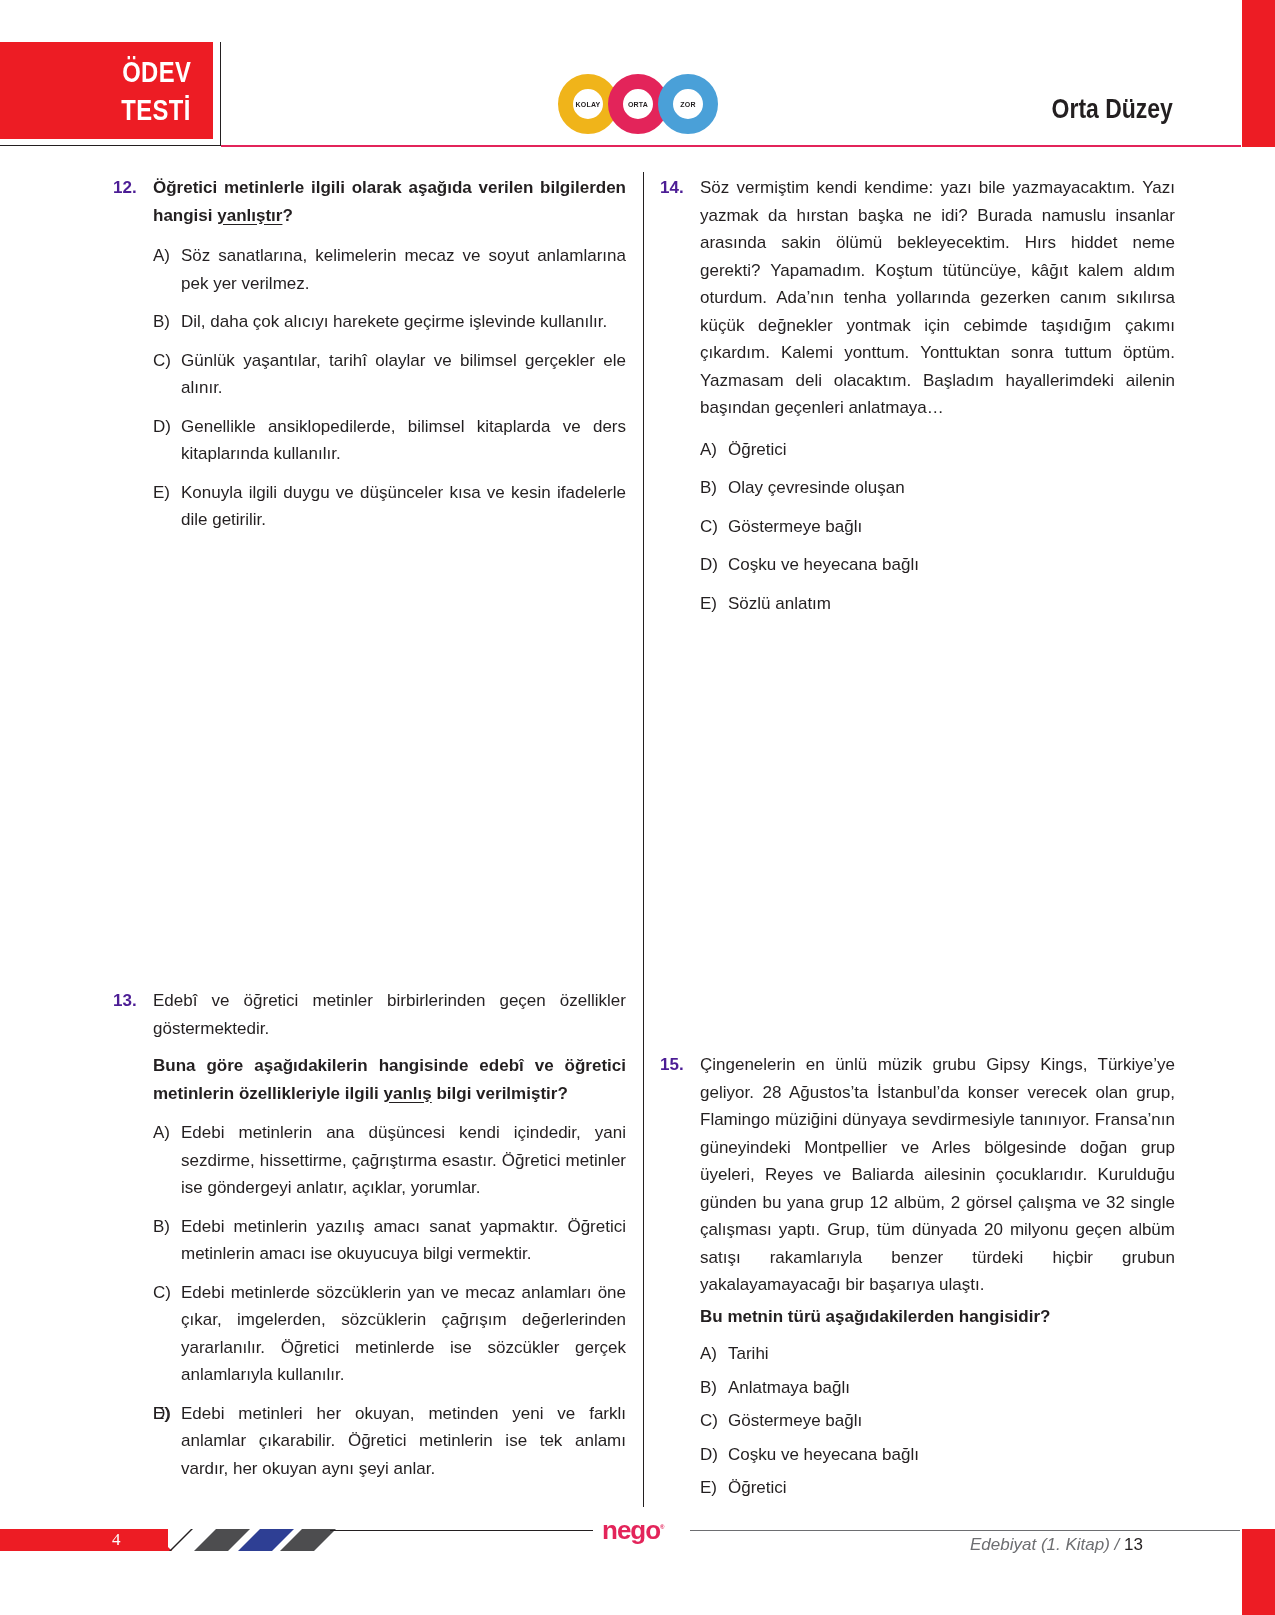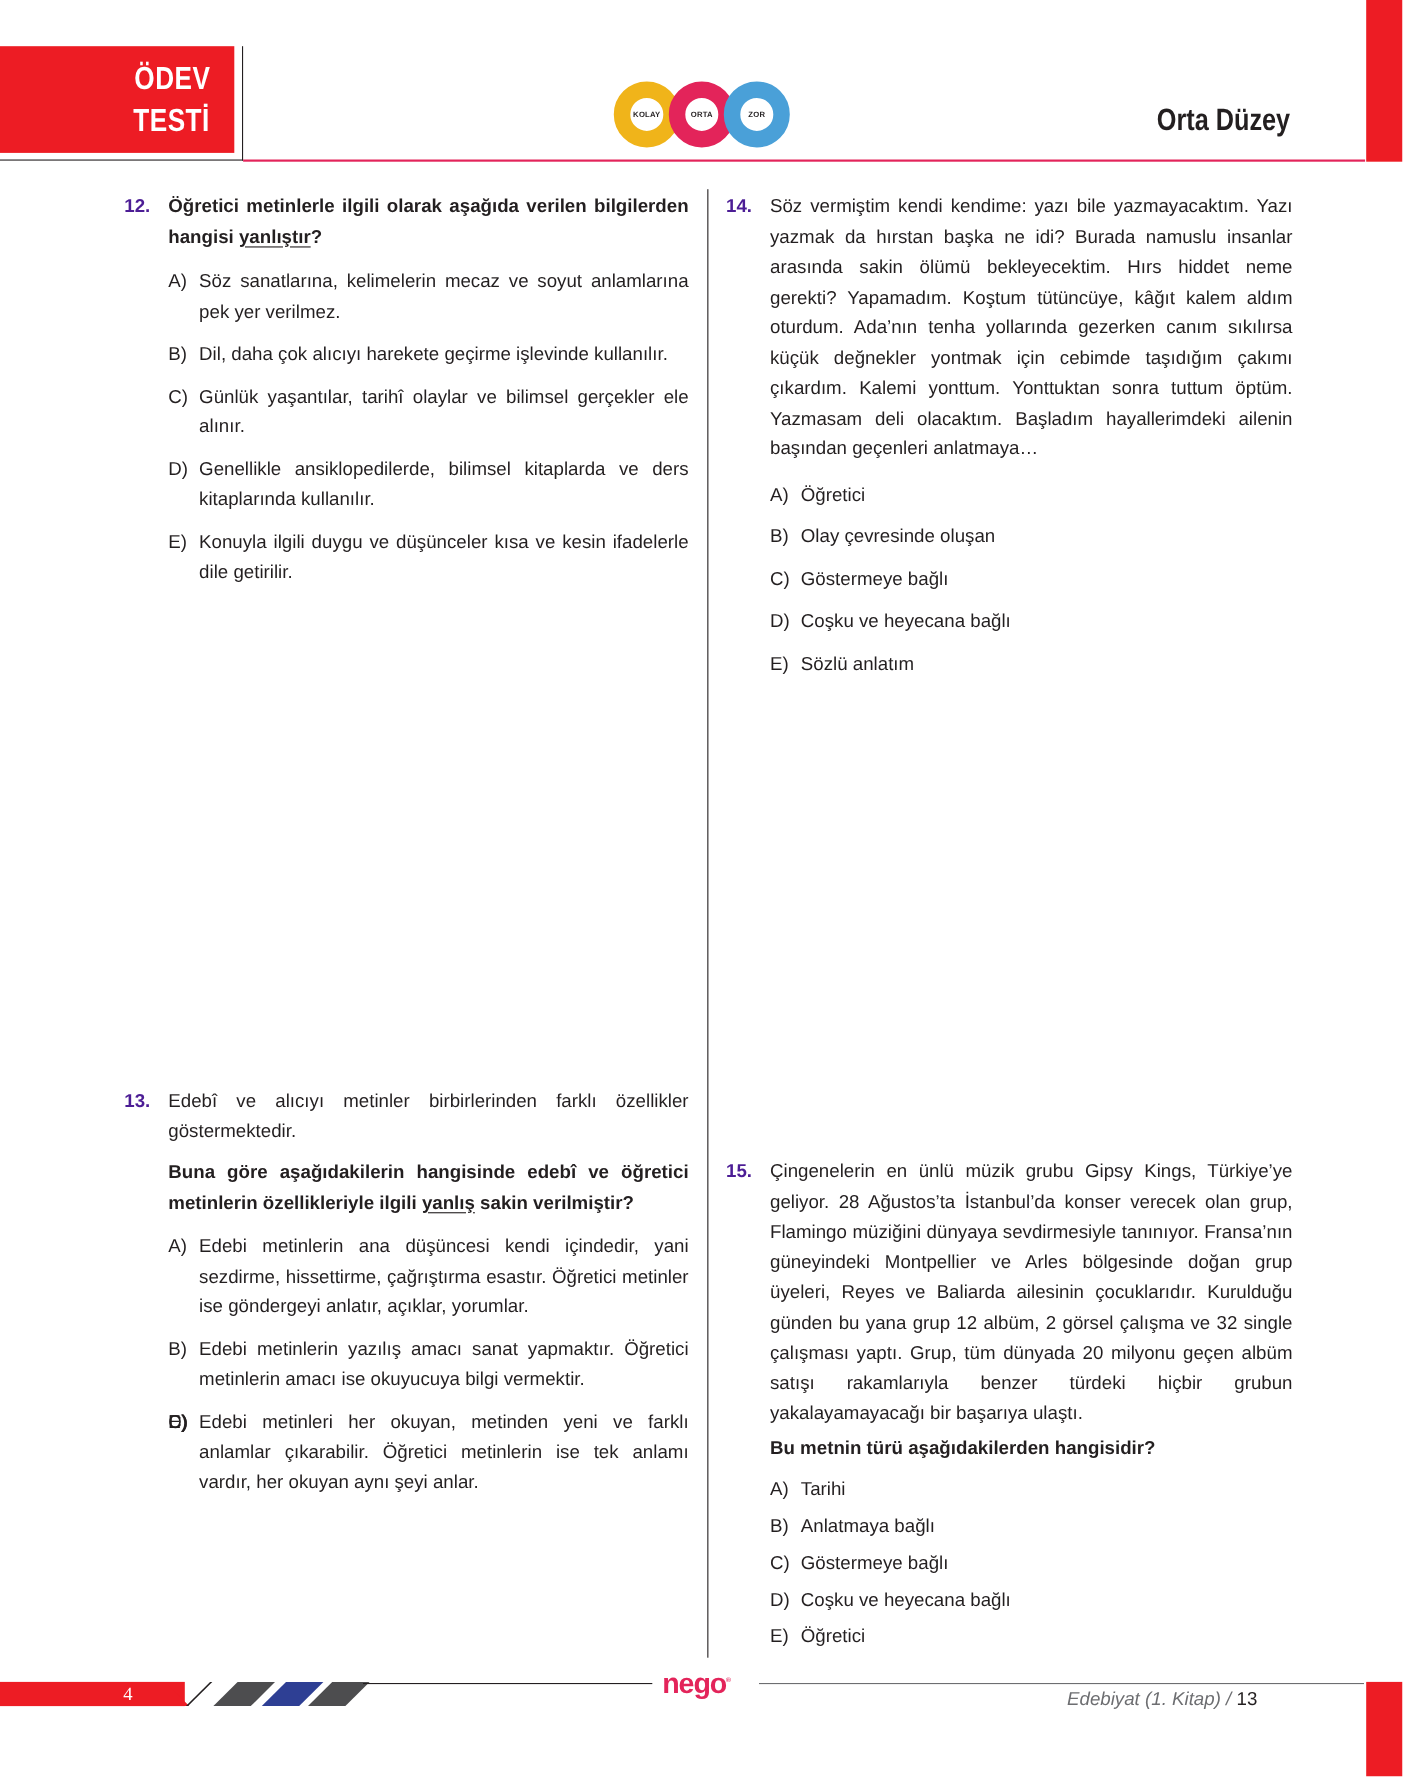--- a/index.html
+++ b/index.html
@@ -126,26 +126,26 @@
     <div class="opt"><span class="lbl">A)</span><span>Öğretici</span></div>
     <div class="opt"><span class="lbl">B)</span><span>Olay çevresinde oluşan</span></div>
     <div class="opt"><span class="lbl">C)</span><span>Göstermeye bağlı</span></div>
     <div class="opt"><span class="lbl">D)</span><span>Coşku ve heyecana bağlı</span></div>
     <div class="opt"><span class="lbl">E)</span><span>Sözlü anlatım</span></div>
   </div>
 </div>
 
 <div class="q" id="q13">
   <span class="num">13.</span>
-  <p class="stem">Edebî ve alıcıyı metinler birbirlerinden farklı özellikler göstermektedir.</p>
-  <p class="ask"><span>Buna göre aşağıdakilerin hangisinde edebî ve öğretici metinlerin özellikleriyle ilgili </span><span class="u">yanlış</span><span> sakin verilmiştir?</span></p>
+  <p class="stem">Edebî ve öğretici metinler birbirlerinden geçen özellikler göstermektedir.</p>
+  <p class="ask"><span>Buna göre aşağıdakilerin hangisinde edebî ve öğretici metinlerin özellikleriyle ilgili </span><span class="u">yanlış</span><span> bilgi verilmiştir?</span></p>
   <div class="opts">
     <div class="opt"><span class="lbl">A)</span><span>Edebi metinlerin ana düşüncesi kendi içindedir, yani sezdirme, hissettirme, çağrıştırma esastır. Öğretici metinler ise göndergeyi anlatır, açıklar, yorumlar.</span></div>
     <div class="opt"><span class="lbl">B)</span><span>Edebi metinlerin yazılış amacı sanat yapmaktır. Öğretici metinlerin amacı ise okuyucuya bilgi vermektir.</span></div>
-    <div class="opt"><span class="lbl">C)</span></div>
+    <div class="opt"><span class="lbl">C)</span><span>Edebi metinlerde sözcüklerin yan ve mecaz anlamları öne çıkar, imgelerden, sözcüklerin çağrışım değerlerinden yararlanılır. Öğretici metinlerde ise sözcükler gerçek anlamlarıyla kullanılır.</span></div>
     <div class="opt"><span class="lbl">D)</span></div>
     <div class="opt"><span class="lbl">E)</span><span>Edebi metinleri her okuyan, metinden yeni ve farklı anlamlar çıkarabilir. Öğretici metinlerin ise tek anlamı vardır, her okuyan aynı şeyi anlar.</span></div>
   </div>
 </div>
 
 <div class="q" id="q15">
   <span class="num">15.</span>
   <p class="stem">Çingenelerin en ünlü müzik grubu Gipsy Kings, Türkiye’ye geliyor. 28 Ağustos’ta İstanbul’da konser verecek olan grup, Flamingo müziğini dünyaya sevdirmesiyle tanınıyor. Fransa’nın güneyindeki Montpellier ve Arles bölgesinde doğan grup üyeleri, Reyes ve Baliarda ailesinin çocuklarıdır. Kurulduğu günden bu yana grup 12 albüm, 2 görsel çalışma ve 32 single çalışması yaptı. Grup, tüm dünyada 20 milyonu geçen albüm satışı rakamlarıyla benzer türdeki hiçbir grubun yakalayamayacağı bir başarıya ulaştı.</p>
   <p class="ask">Bu metnin türü aşağıdakilerden hangisidir?</p>
   <div class="opts">

